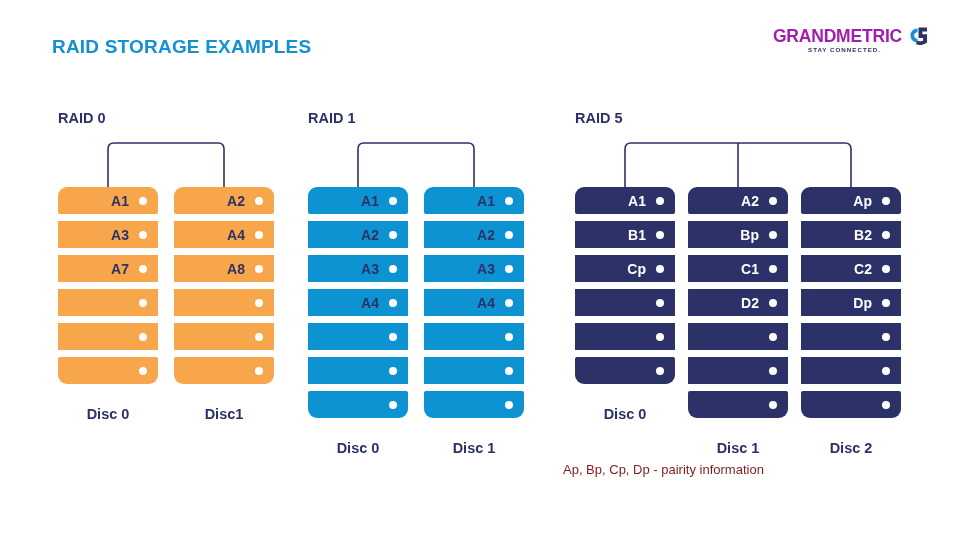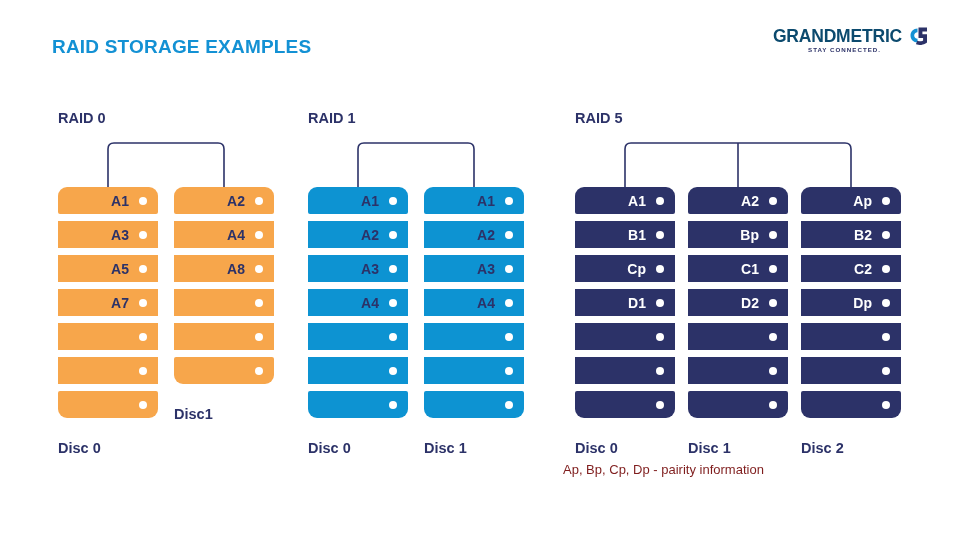--- a/index.html
+++ b/index.html
@@ -34,21 +34,21 @@
     width: 160px;
     height: 40px;
   }
   #brand-wordmark {
     position: absolute;
     right: 28px;
     top: 0px;
     font-size: 17.5px;
     font-weight: bold;
     letter-spacing: -0.2px;
-    color: #0c4a6e;
+    color: #a21caf;
     white-space: nowrap;
   }
   #brand-tagline {
     position: absolute;
     right: 49px;
     top: 20px;
     font-size: 6.2px;
     font-weight: bold;
     letter-spacing: 1.0px;
     color: #2C3268;
@@ -138,21 +138,21 @@
   .theme-orange .block-label { color: #2C3268; }
 
   .theme-blue .block { background: #0D93D2; }
   .theme-blue .block-label { color: #2C3268; }
 
   .theme-navy .block { background: #2C3268; }
   .theme-navy .block-label { color: #ffffff; }
 
   .disc-label {
     margin-top: 15px;
-    text-align: left;
+    text-align: center;
     font-size: 14.5px;
     font-weight: bold;
     color: #2C3268;
   }
 
   
   #footnote {
     position: absolute;
     left: 563px;
     top: 462px;
@@ -183,24 +183,20 @@
     </svg>
   </div>
   <div class="discs theme-orange">
       <div class="disc">
         <div class="block first">
           <span class="block-label">A1</span>
           <span class="block-dot"></span>
         </div>
         <div class="block">
           <span class="block-label">A3</span>
-          <span class="block-dot"></span>
-        </div>
-        <div class="block">
-          <span class="block-label">A5</span>
           <span class="block-dot"></span>
         </div>
         <div class="block">
           <span class="block-label">A7</span>
           <span class="block-dot"></span>
         </div>
         <div class="block">
           <span class="block-label"></span>
           <span class="block-dot"></span>
         </div>
@@ -333,24 +329,20 @@
         </div>
         <div class="block">
           <span class="block-label">B1</span>
           <span class="block-dot"></span>
         </div>
         <div class="block">
           <span class="block-label">Cp</span>
           <span class="block-dot"></span>
         </div>
         <div class="block">
-          <span class="block-label">D1</span>
-          <span class="block-dot"></span>
-        </div>
-        <div class="block">
           <span class="block-label"></span>
           <span class="block-dot"></span>
         </div>
         <div class="block">
           <span class="block-label"></span>
           <span class="block-dot"></span>
         </div>
         <div class="block last">
           <span class="block-label"></span>
           <span class="block-dot"></span>

